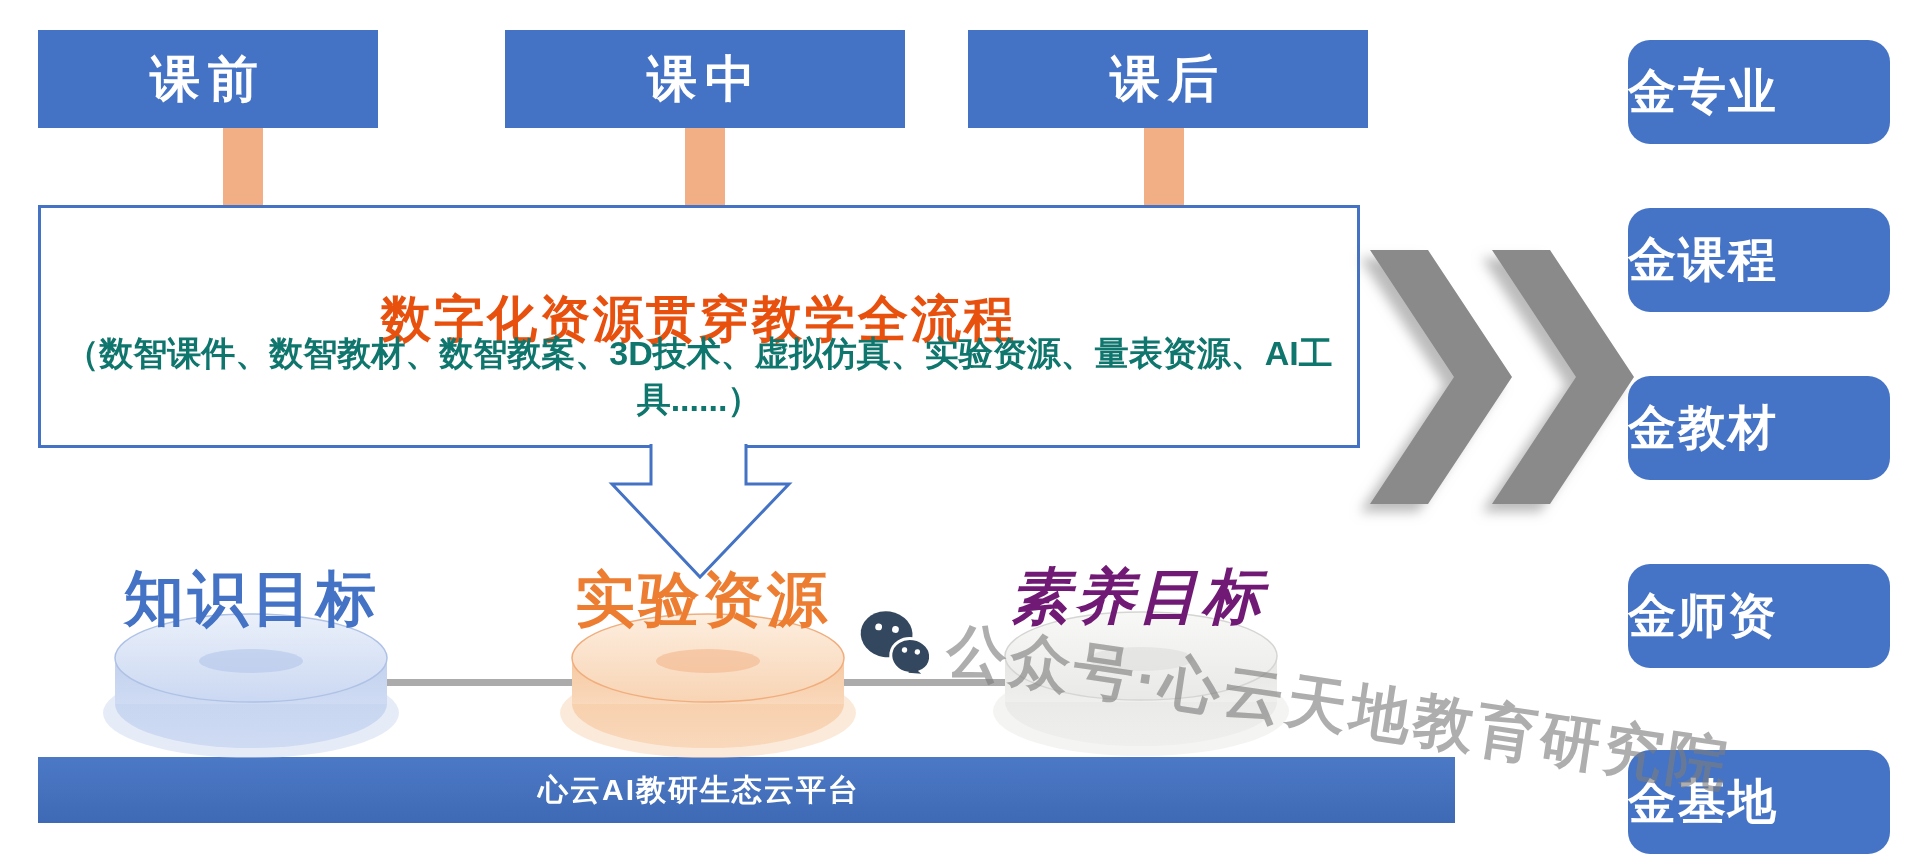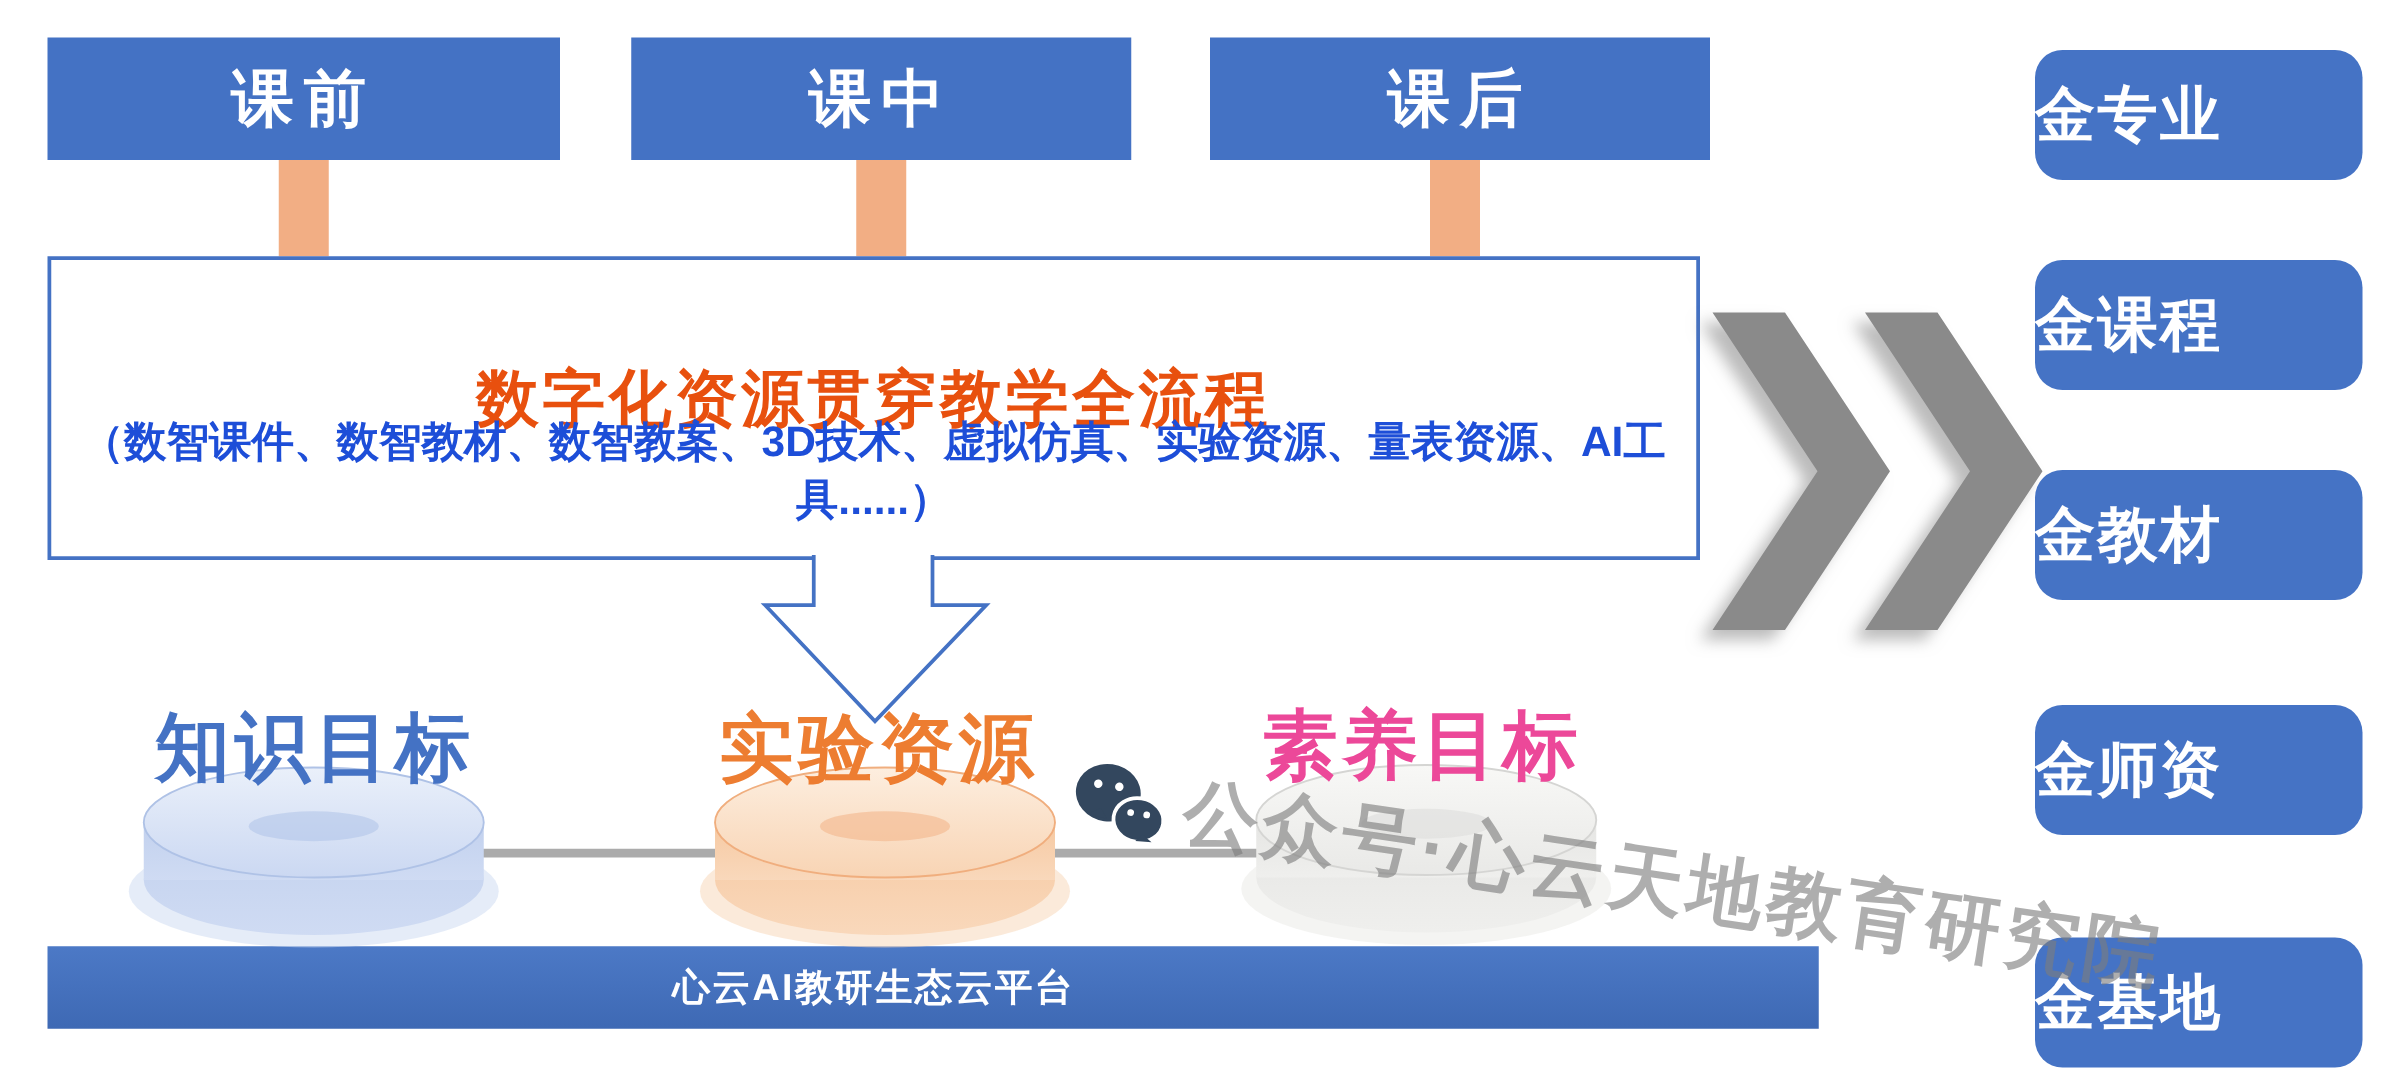--- a/index.html
+++ b/index.html
@@ -6,55 +6,55 @@
   .canvas{
     position:relative;width:1920px;height:868px;overflow:hidden;background:#fff;
     font-family:"Liberation Sans","DejaVu Sans",sans-serif;
   }
   
   .stage-box{
     position:absolute;top:30px;height:98px;background:#4472C4;
     display:flex;align-items:center;justify-content:center;
     color:#fff;font-size:50px;font-weight:bold;letter-spacing:8px;
   }
-  .stage-1{left:38px;width:410px;}
+  .stage-1{left:38px;width:340px;}
   .stage-2{left:505px;width:400px;}
   .stage-3{left:968px;width:400px;align-items:center;}
   
   .connector{position:absolute;top:128px;height:79px;width:40px;background:#F2AE84;}
   .conn-1{left:223px;}
   .conn-2{left:685px;}
   .conn-3{left:1144px;}
   
   .big-box{
     position:absolute;left:38px;top:205px;width:1322px;height:243px;
     background:#fff;border:3px solid #4472C4;box-sizing:border-box;
   }
   .big-title{
     position:absolute;left:38px;top:262px;width:1322px;text-align:center;
     color:#E8500E;font-size:50px;font-weight:bold;letter-spacing:3px;margin-top:24px;
   }
   .big-subtitle{
     position:absolute;left:38px;top:331px;width:1322px;text-align:center;
-    color:#1d4ed8;font-size:34px;font-weight:bold;letter-spacing:0px;
+    color:#0f766e;font-size:34px;font-weight:bold;letter-spacing:0px;
   }
   .down-arrow-svg{position:absolute;left:595px;top:438px;z-index:4;}
   
   .goal-line{position:absolute;left:250px;top:679px;width:890px;height:7px;background:#ABABAB;z-index:1;}
   .disc{position:absolute;z-index:2;}
   .disc-blue{left:100px;top:600px;}
   .disc-orange{left:557px;top:600px;}
   .disc-gray{left:990px;top:598px;}
   .goal-label{
     position:absolute;z-index:3;font-size:60px;font-weight:bold;letter-spacing:4px;
     transform:translate(-50%,-50%);white-space:nowrap;
   }
   .goal-label-1{left:252px;top:599px;color:#4472C4;}
   .goal-label-2{left:703px;top:600px;color:#ED7D31;}
-  .goal-label-3{left:1138px;top:597px;color:#ec4899;}
+  .goal-label-3{left:1138px;top:597px;color:#701a75;font-style:italic;}
   
   .platform-bar{
     position:absolute;left:38px;top:757px;width:1417px;height:66px;z-index:1;
     background:linear-gradient(180deg,#4C79C6 0%,#3E69B4 100%);
   }
   .platform-label{
     position:absolute;left:38px;top:757px;width:1322px;height:66px;z-index:2;
     display:flex;align-items:center;justify-content:center;
     color:#fff;font-size:30px;font-weight:bold;letter-spacing:2px;
   }

